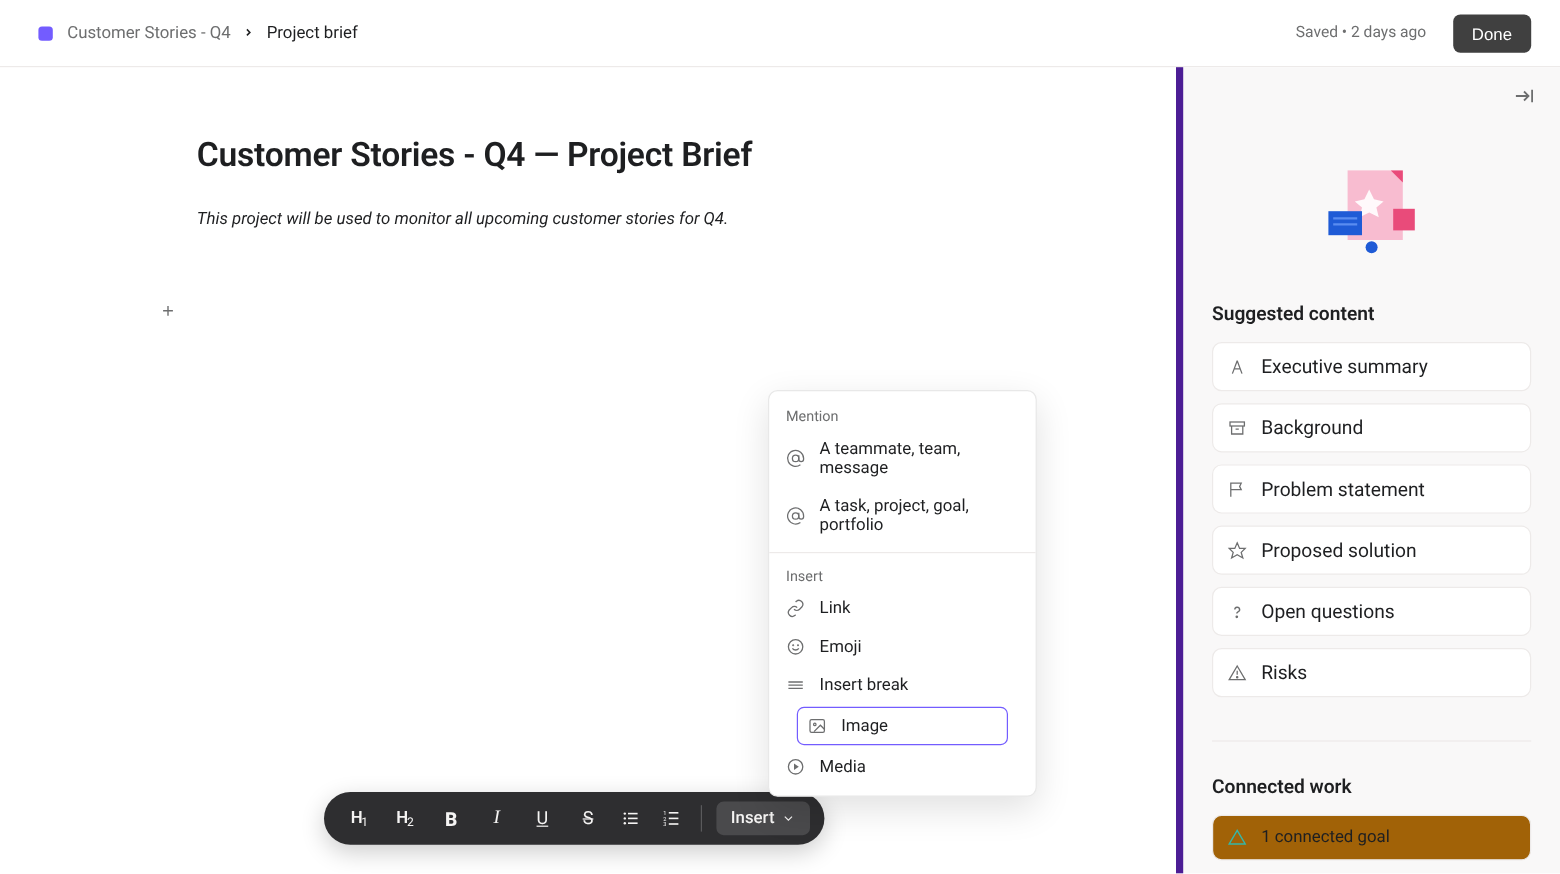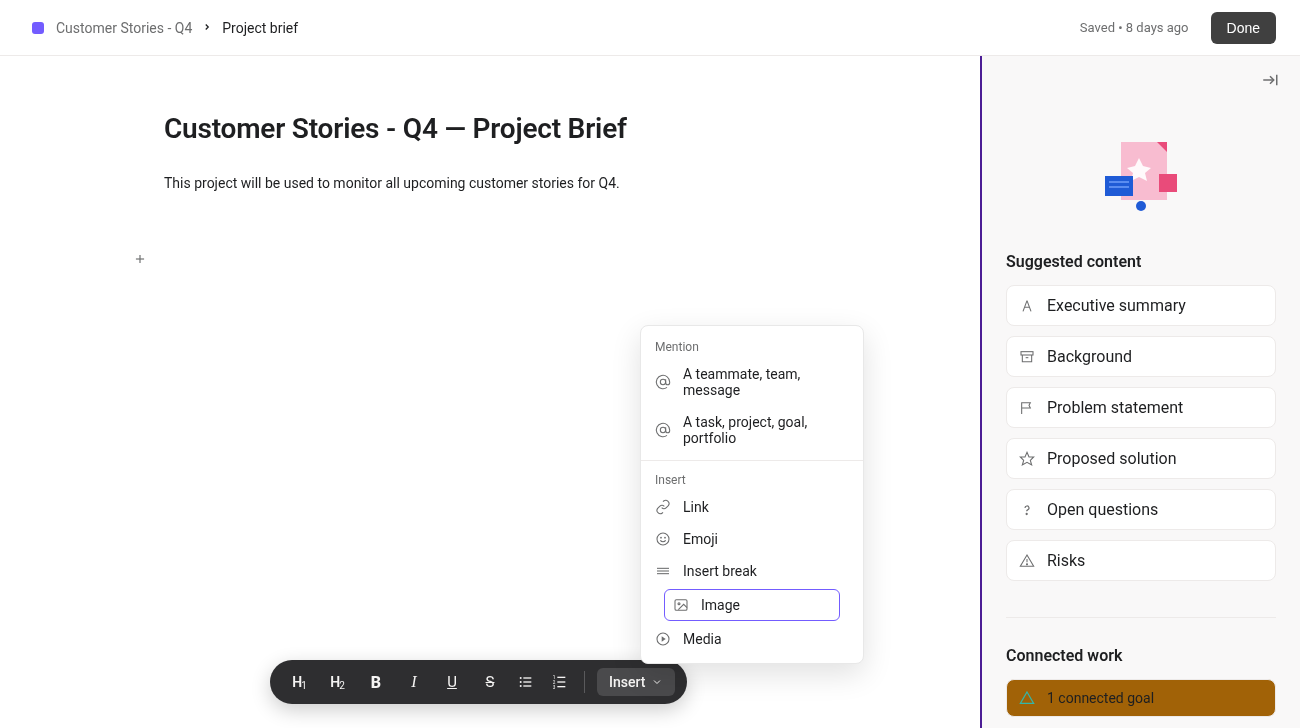--- a/index.html
+++ b/index.html
@@ -63,37 +63,38 @@
       font-size: 28px;
       font-weight: 600;
       letter-spacing: -0.2px;
       margin-bottom: 28px;
       color: #1e1f21;
     }
     .doc-body {
       font-size: 14px;
       line-height: 1.5;
       color: #1e1f21;
+      font-style: italic;
     }
     .add-btn {
       position: absolute;
       left: 130px;
       top: 193px;
       color: #6d6e6f;
       font-size: 18px;
       line-height: 1;
       cursor: pointer;
       width: 20px; height: 20px;
       display:flex;align-items:center;justify-content:center;
     }
     
     .sidebar {
       width: 320px;
       background: #f9f8f8;
-      border-left: 2px solid #4c1d95;
+      border-left: 6px solid #4c1d95;
       padding: 16px 24px 24px 24px;
       position: relative;
       overflow: hidden;
     }
     .collapse-btn {
       position: absolute;
       top: 14px; right: 20px;
       color: #6d6e6f;
       cursor: pointer;
       width:20px;height:20px;
@@ -204,21 +205,21 @@
   <div class="crumbs">
     <span class="crumb-link">Customer Stories - Q4</span>
     <span class="crumb-sep">
       <svg width="10" height="10" viewBox="0 0 24 24" fill="none" stroke="currentColor" stroke-width="3">
           <polyline points="9 18 15 12 9 6"></polyline>
         </svg>
     </span>
     <span class="crumb-current">Project brief</span>
   </div>
   <div class="header-spacer"></div>
-  <span class="saved">Saved • 8 days ago</span>
+  <span class="saved">Saved • 2 days ago</span>
   <button class="done-btn">Done</button>
 </div>
 
 <div class="main">
 
   <div class="editor-pane">
     <div class="editor-inner">
       <h1 class="doc-title">Customer Stories - Q4 — Project Brief</h1>
       <p class="doc-body">This project will be used to monitor all upcoming customer stories for Q4.</p>
     </div>

